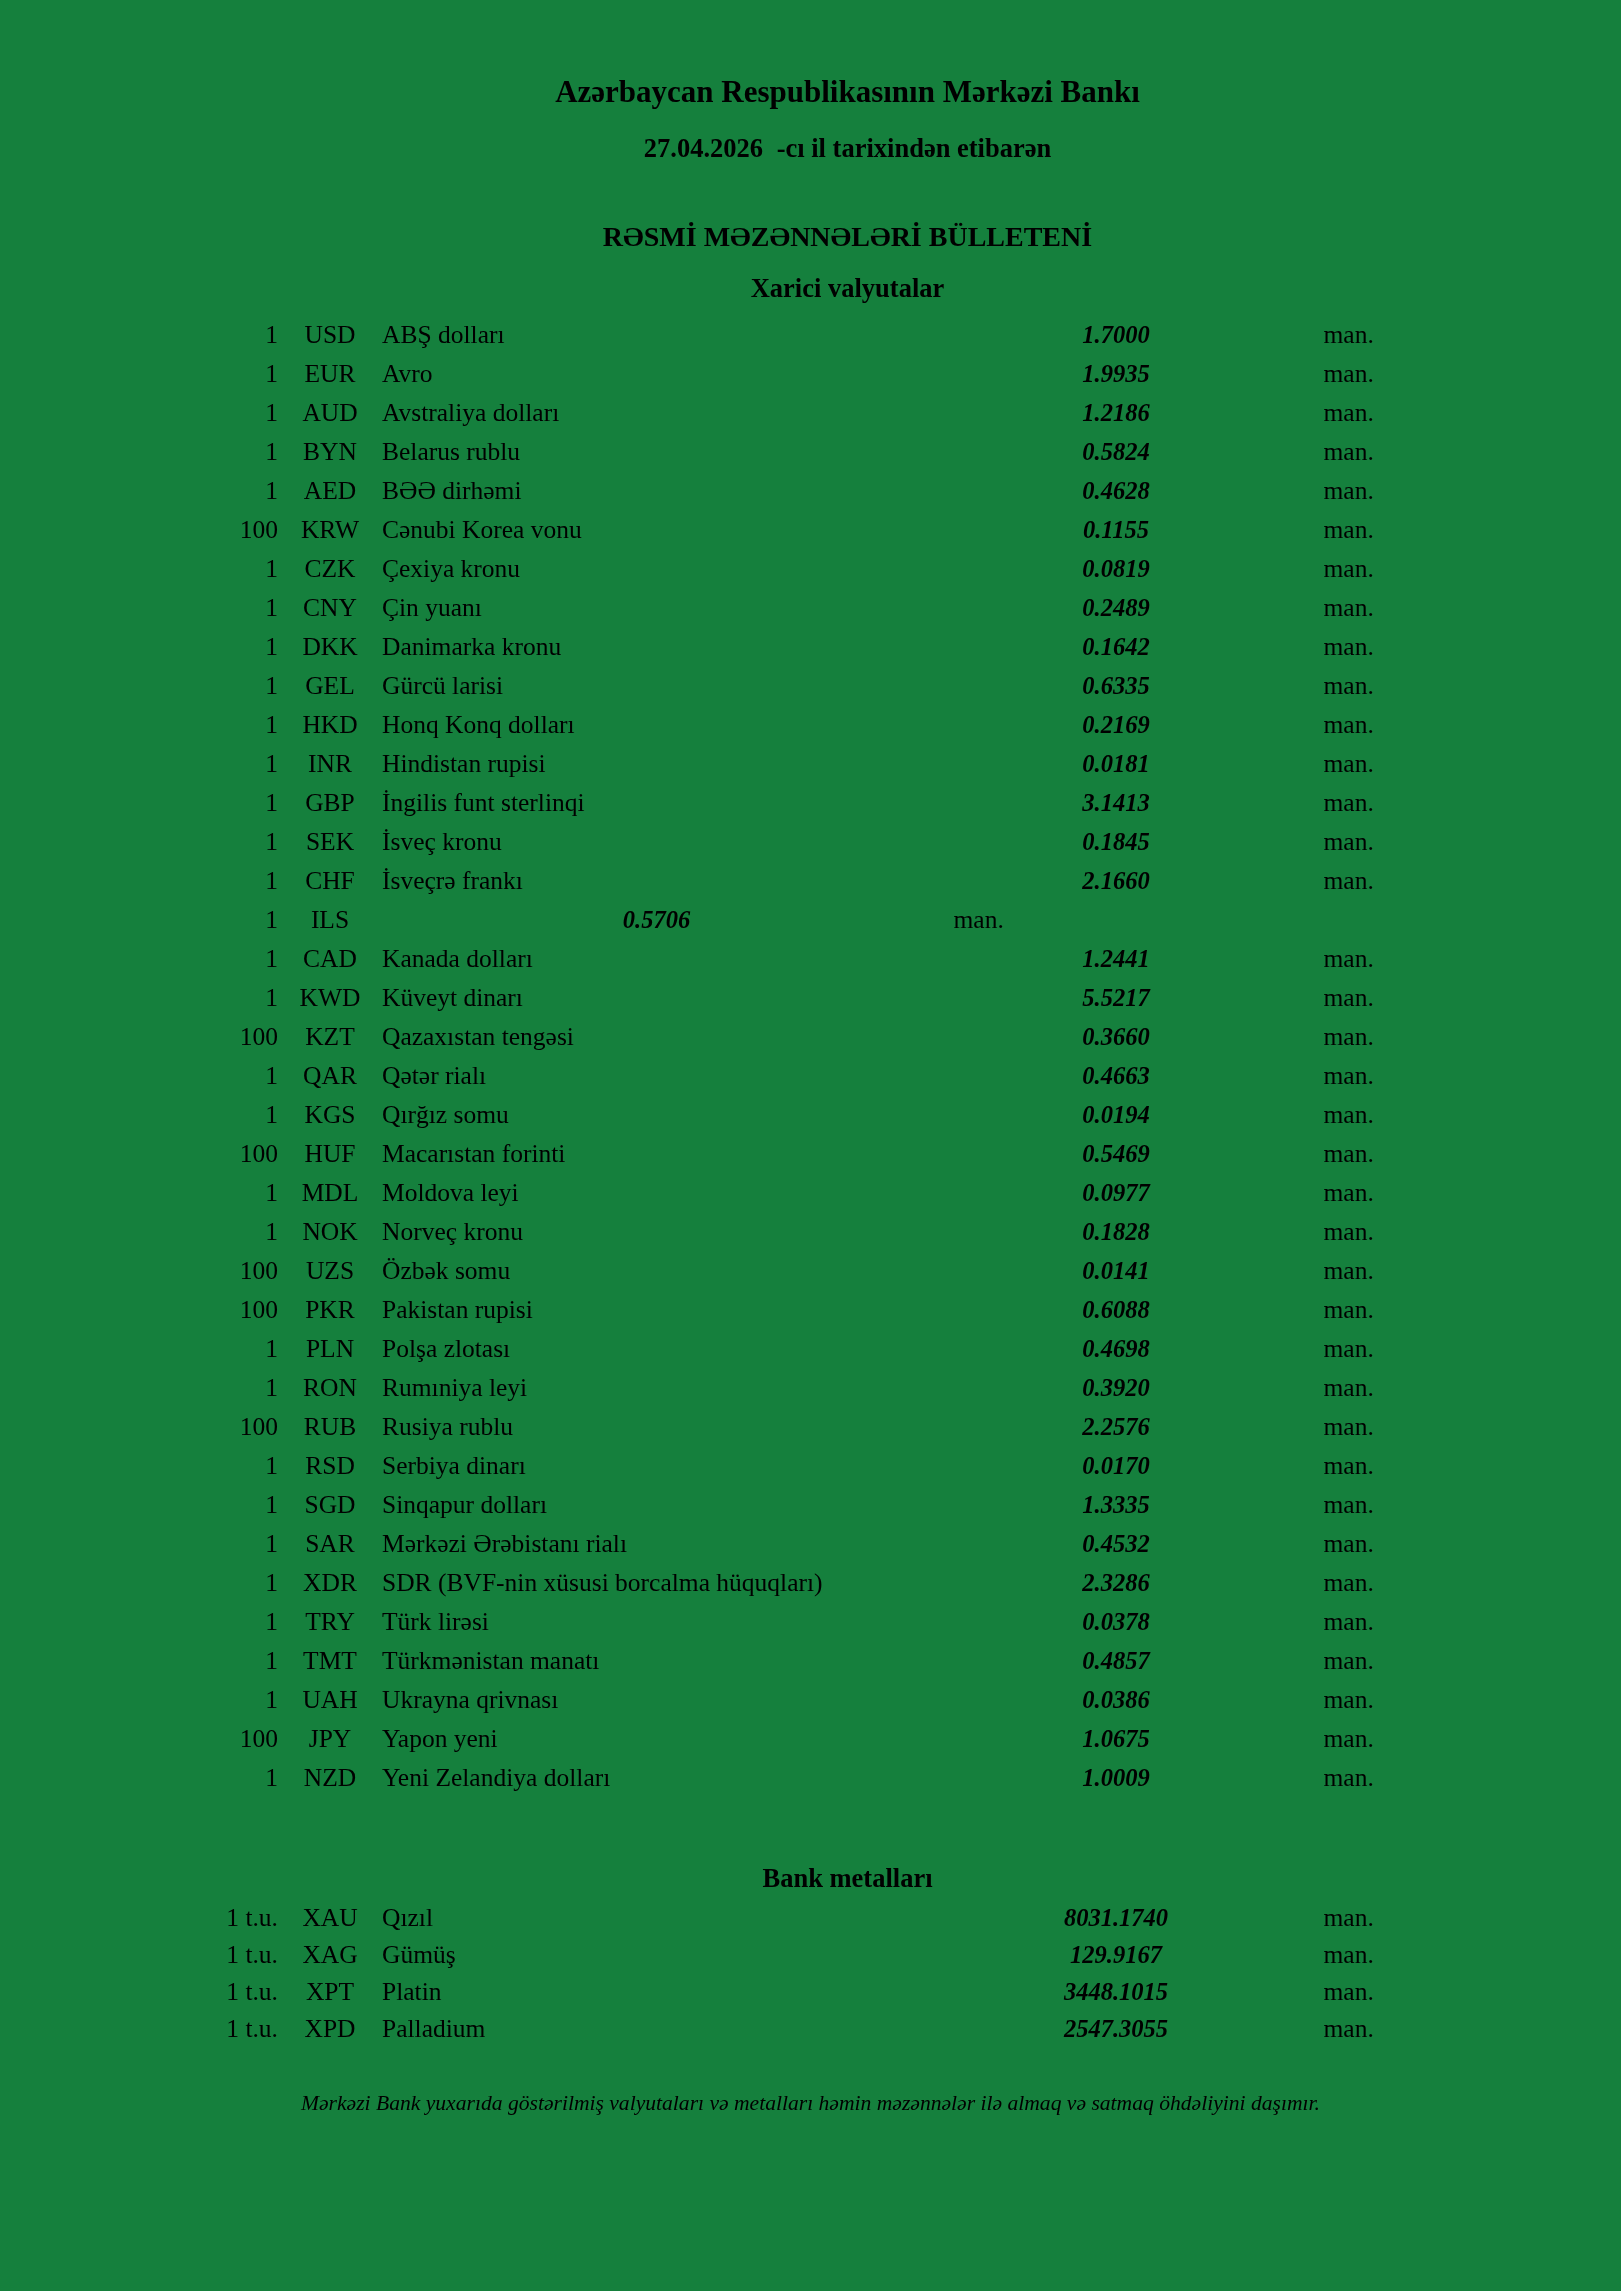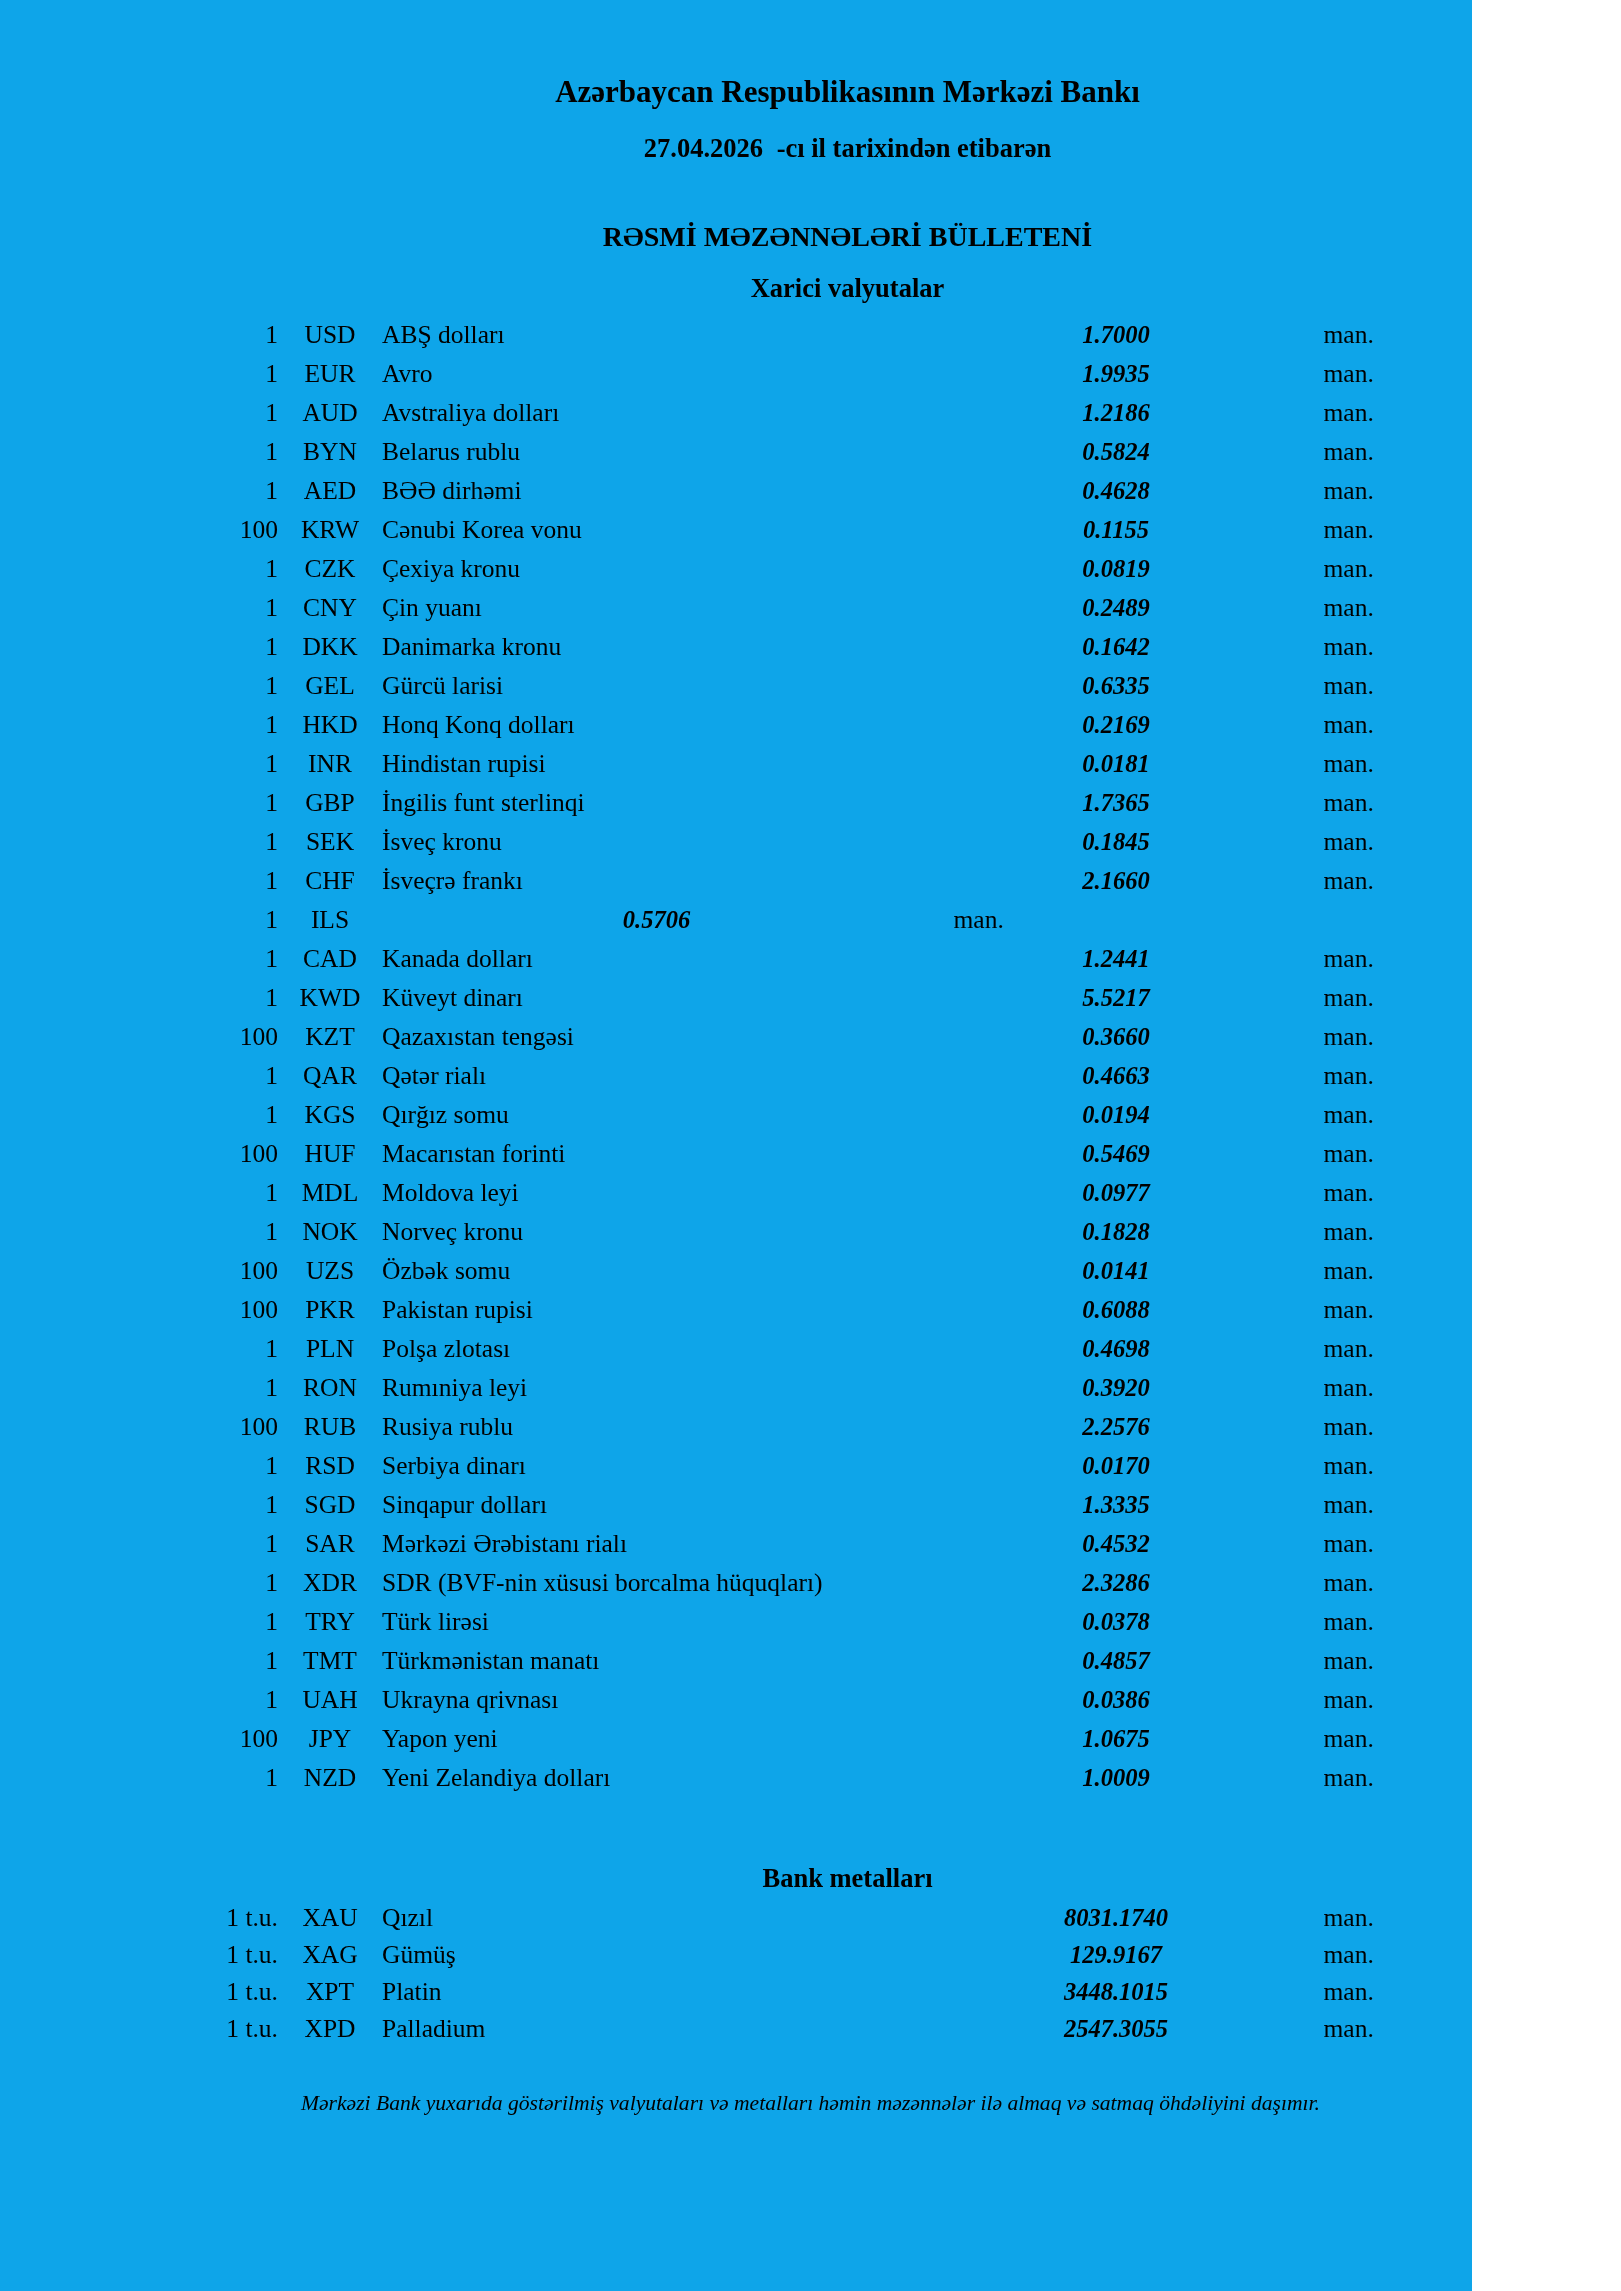--- a/index.html
+++ b/index.html
@@ -1,17 +1,17 @@
 <!DOCTYPE html>
 <html><head>
 <meta charset="utf-8">
 <style>
   html,body { margin:0; padding:0; background:#ffffff; }
   .page {
-    position:relative; width:1472px; height:2292px; background:#0ea5e9;
+    position:relative; width:1621px; height:2292px; background:#15803d;
     color:#000000; font-family:"Liberation Serif", serif; overflow:hidden;
   }
   .hdr {
     position:absolute; left:74px; width:1547px; text-align:center;
     font-weight:bold; line-height:1.2; white-space:nowrap;
   }
   .title        { top:73px;  font-size:31px; }
   .date-line    { top:133px; font-size:26.5px; }
   .date-suffix  { margin-left:13.7px; }
   .subtitle     { top:183px; font-size:26.5px; }
@@ -132,21 +132,21 @@
         <span class="cell-qty">1</span>
         <span class="cell-code">INR</span>
         <span class="cell-name">Hindistan rupisi</span>
         <span class="cell-rate">0.0181</span>
         <span class="cell-unit">man.</span>
       </div>
       <div class="row">
         <span class="cell-qty">1</span>
         <span class="cell-code">GBP</span>
         <span class="cell-name">İngilis funt sterlinqi</span>
-        <span class="cell-rate">1.7365</span>
+        <span class="cell-rate">3.1413</span>
         <span class="cell-unit">man.</span>
       </div>
       <div class="row">
         <span class="cell-qty">1</span>
         <span class="cell-code">SEK</span>
         <span class="cell-name">İsveç kronu</span>
         <span class="cell-rate">0.1845</span>
         <span class="cell-unit">man.</span>
       </div>
       <div class="row">

